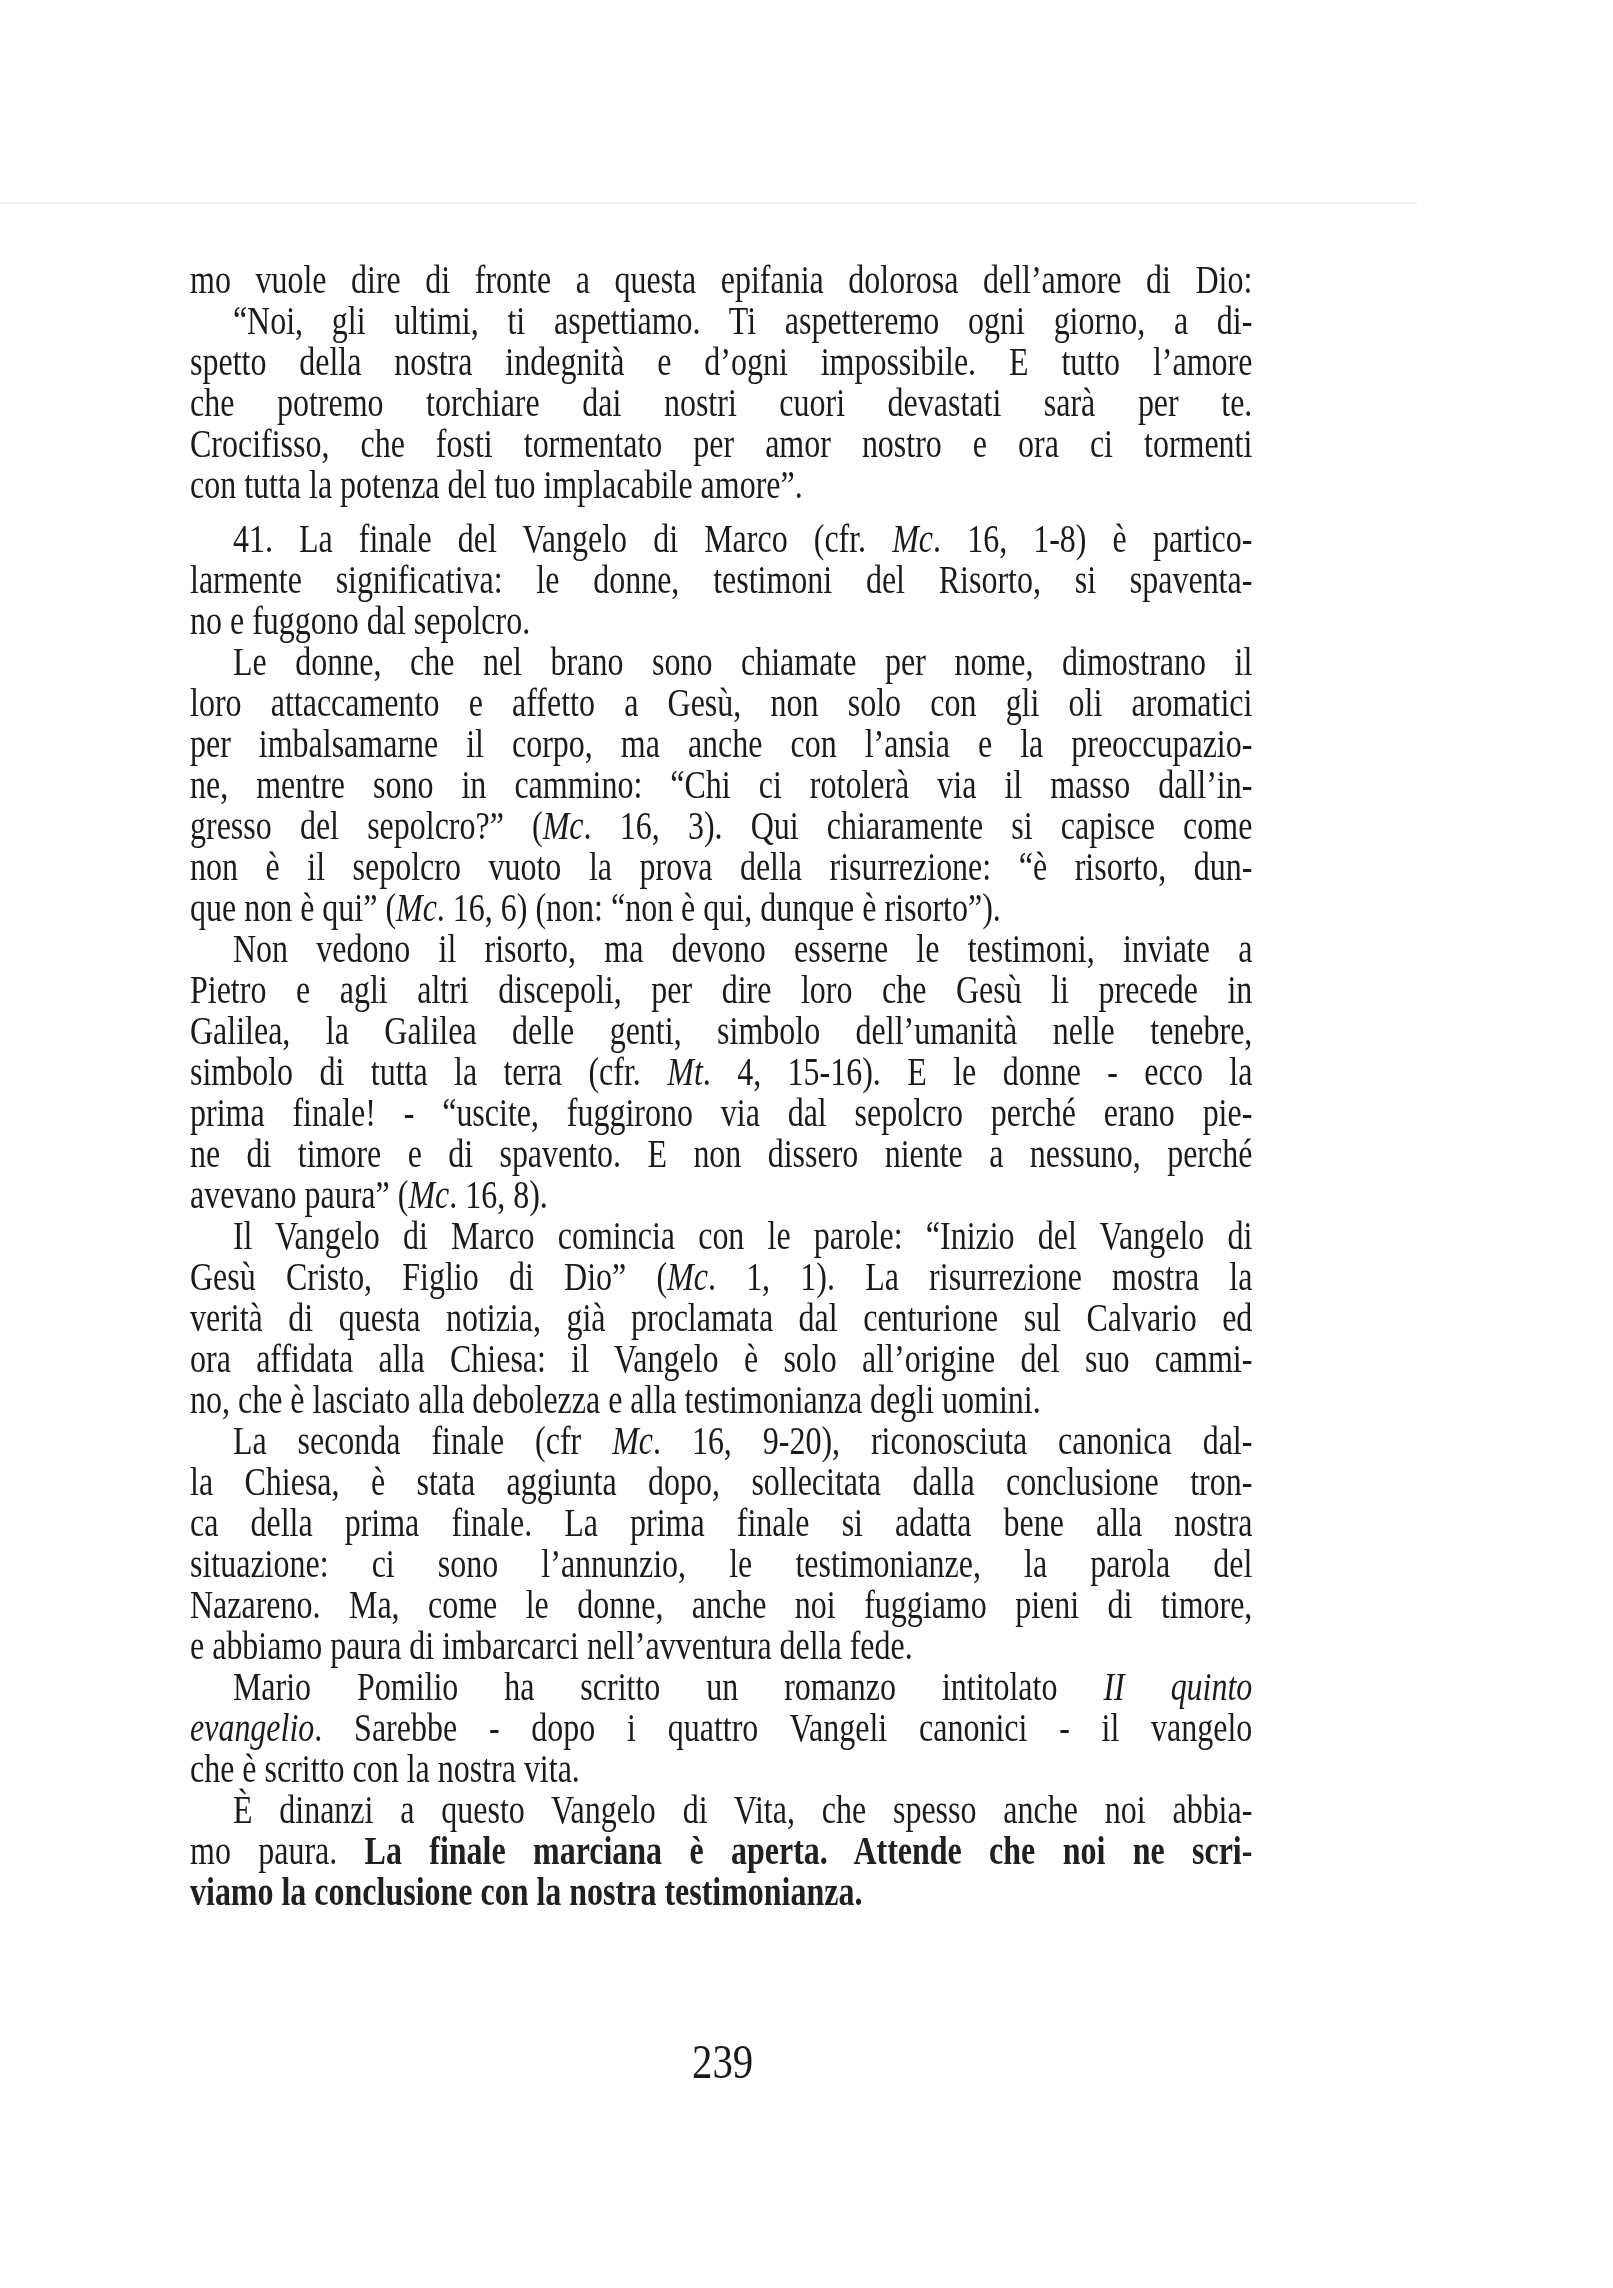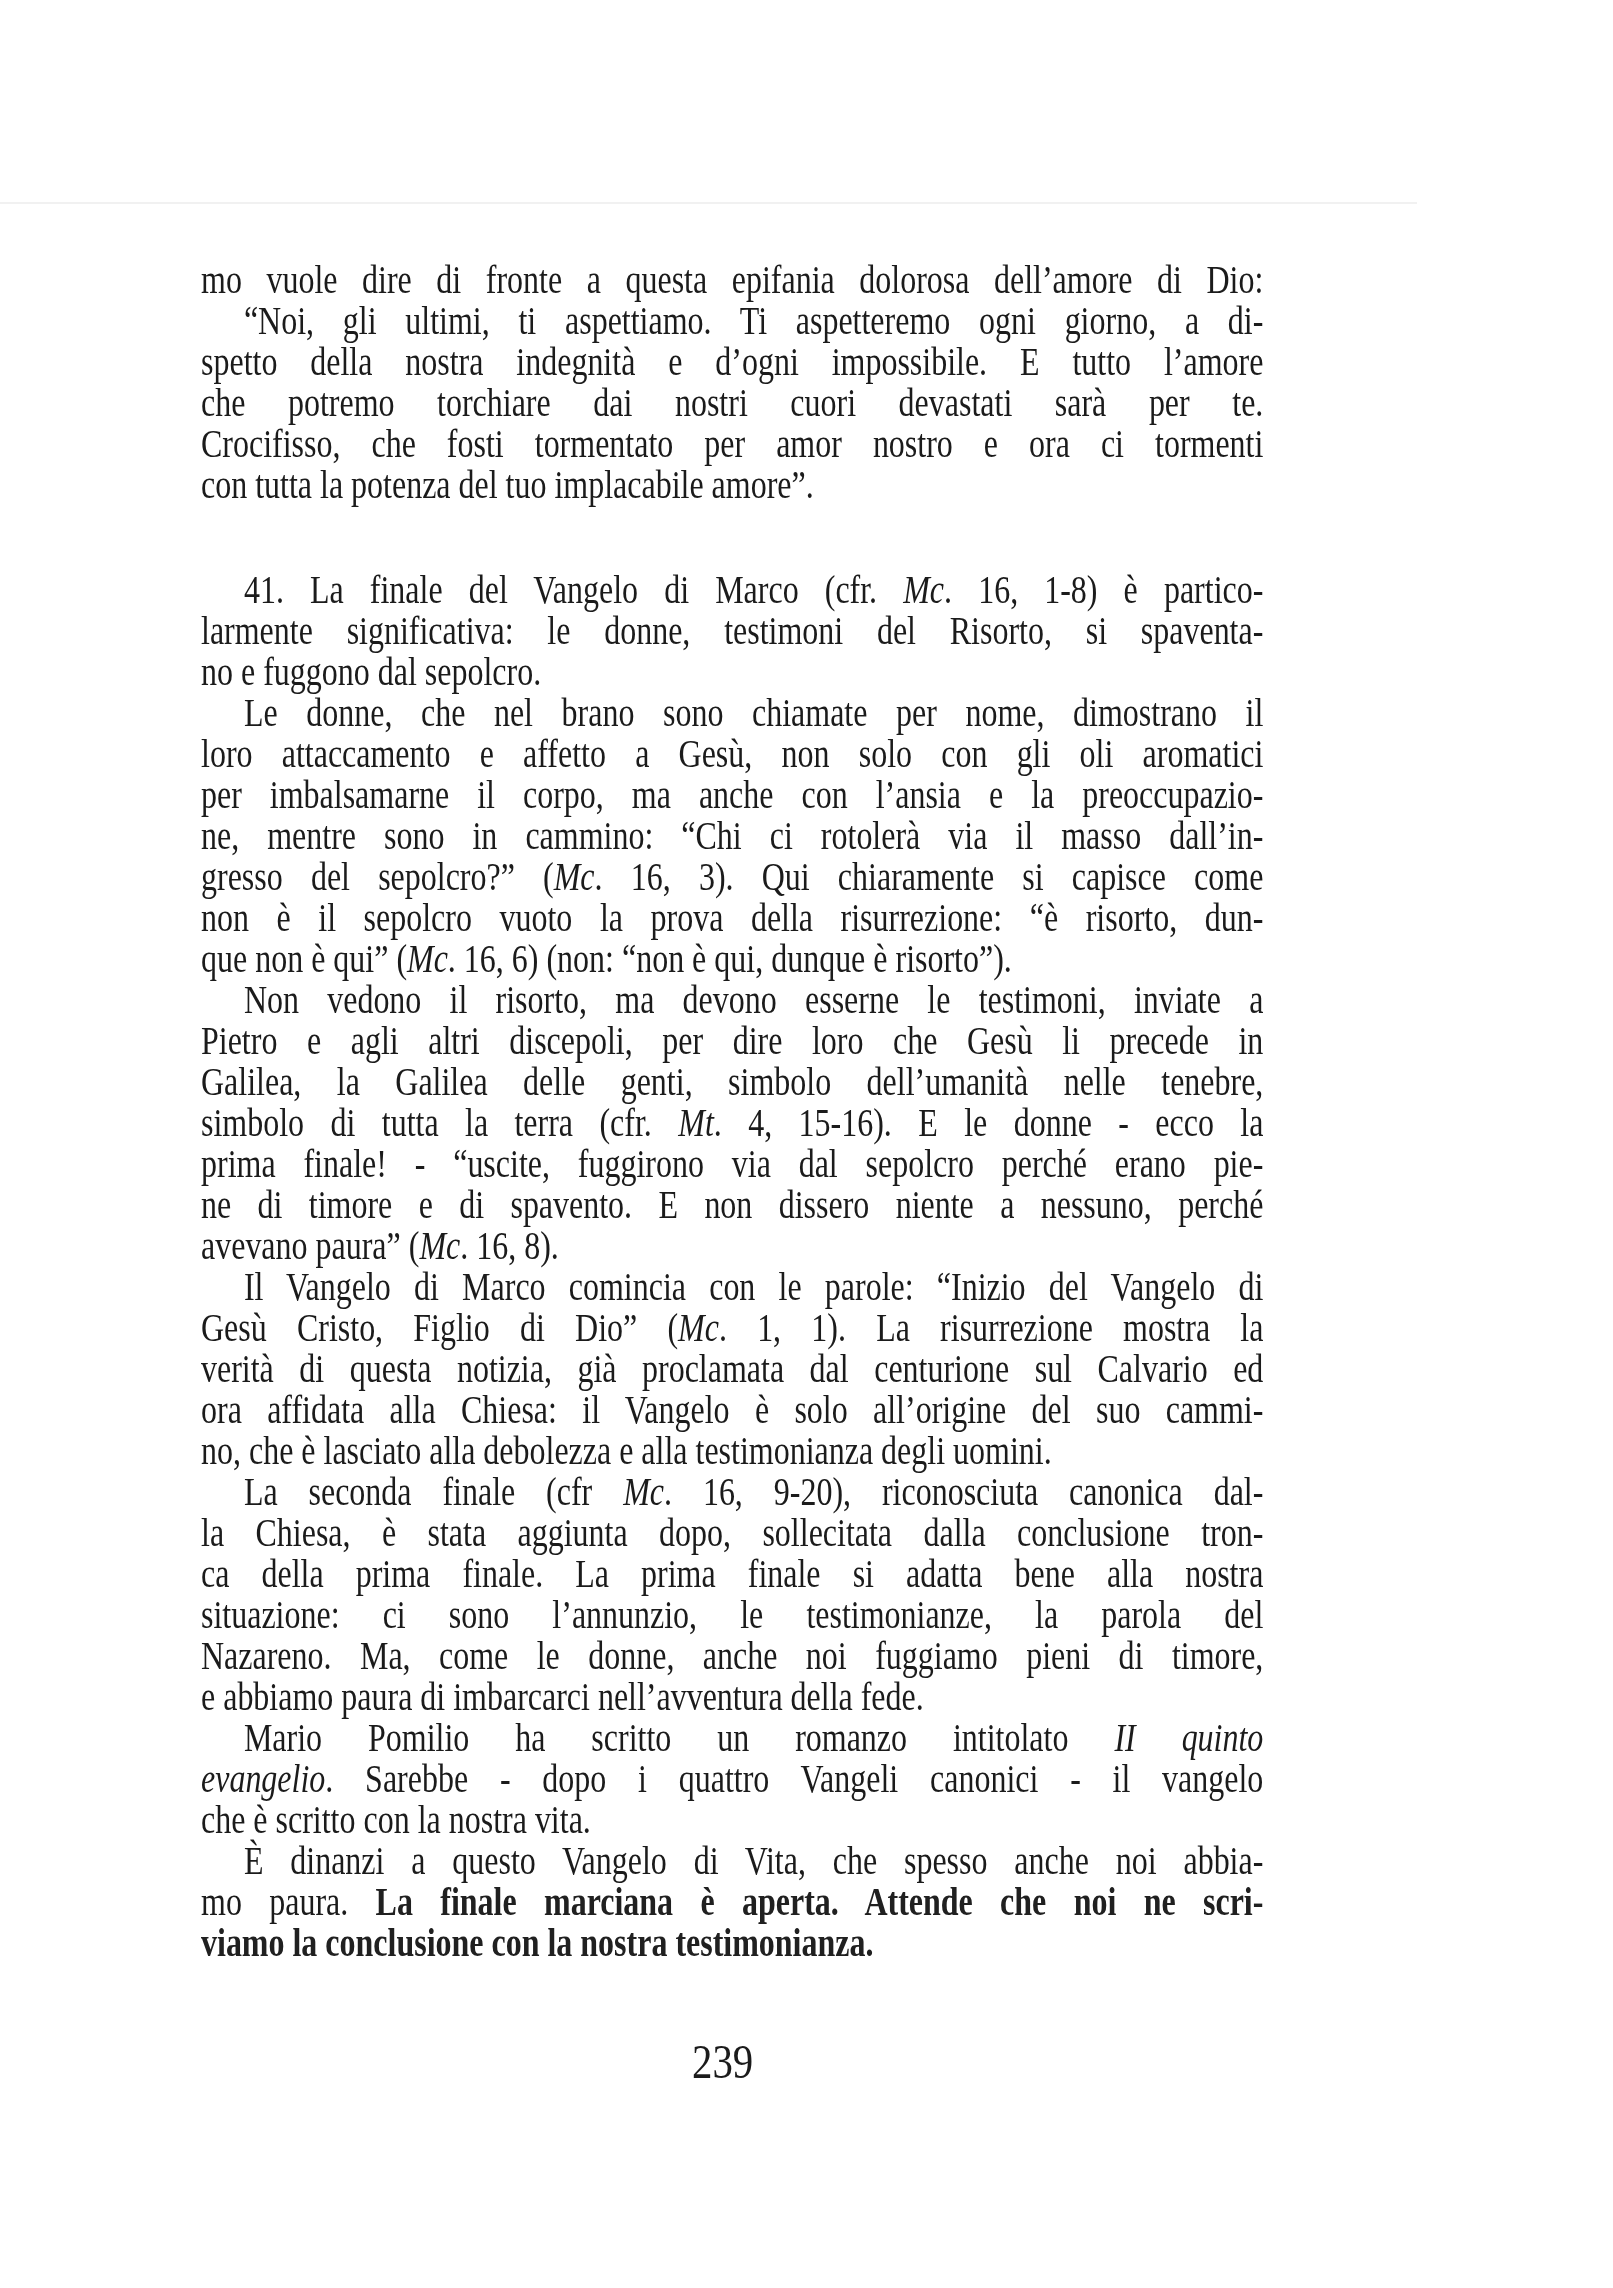--- a/index.html
+++ b/index.html
@@ -1,18 +1,18 @@
 <!DOCTYPE html>
 <html style="font-size:14.8px"><head>
 <meta charset="utf-8">
 <style>
   html, body { margin: 0; padding: 0; background: #ffffff; }
   body { width: 1613px; height: 2289px; position: relative; overflow: hidden; }
   .scanline { position: absolute; left: 0; top: 202px; width: 1417px; height: 1.8px; background: #f1f1f1; }
-  .block { position: absolute; left: 190px; width: 1062px; margin-left: 11px; }
+  .block { position: absolute; left: 190px; width: 1062px; }
   .line {
     width: 1362px;
     transform: scaleX(0.78);
     transform-origin: 0 0;
     font-family: "Liberation Serif", "DejaVu Serif", serif;
     font-size: 41px;
     line-height: 41px;
     height: 41px;
     color: #1b1b1b;
     text-align: justify;
@@ -39,21 +39,21 @@
 
 <div class="block" style="top:259px;">
   <div class="line"><span>mo vuole dire di fronte a questa epifania dolorosa dell’amore di Dio:</span></div>
   <div class="line indent"><span>“Noi, gli ultimi, ti aspettiamo. Ti aspetteremo ogni giorno, a di-</span></div>
   <div class="line"><span>spetto della nostra indegnità e d’ogni impossibile. E tutto l’amore</span></div>
   <div class="line"><span>che potremo torchiare dai nostri cuori devastati sarà per te.</span></div>
   <div class="line"><span>Crocifisso, che fosti tormentato per amor nostro e ora ci tormenti</span></div>
   <div class="line last"><span>con tutta la potenza del tuo implacabile amore”.</span></div>
 </div>
 
-<div class="block" style="top:569px;">
+<div class="block" style="top:518px;">
   <div class="line indent"><span>41. La finale del Vangelo di Marco (cfr. </span><span class="it">Mc</span><span>. 16, 1-8) è partico-</span></div>
   <div class="line"><span>larmente significativa: le donne, testimoni del Risorto, si spaventa-</span></div>
   <div class="line last"><span>no e fuggono dal sepolcro.</span></div>
 
   <div class="line indent"><span>Le donne, che nel brano sono chiamate per nome, dimostrano il</span></div>
   <div class="line"><span>loro attaccamento e affetto a Gesù, non solo con gli oli aromatici</span></div>
   <div class="line"><span>per imbalsamarne il corpo, ma anche con l’ansia e la preoccupazio-</span></div>
   <div class="line"><span>ne, mentre sono in cammino: “Chi ci rotolerà via il masso dall’in-</span></div>
   <div class="line"><span>gresso del sepolcro?” (</span><span class="it">Mc</span><span>. 16, 3). Qui chiaramente si capisce come</span></div>
   <div class="line"><span>non è il sepolcro vuoto la prova della risurrezione: “è risorto, dun-</span></div>

